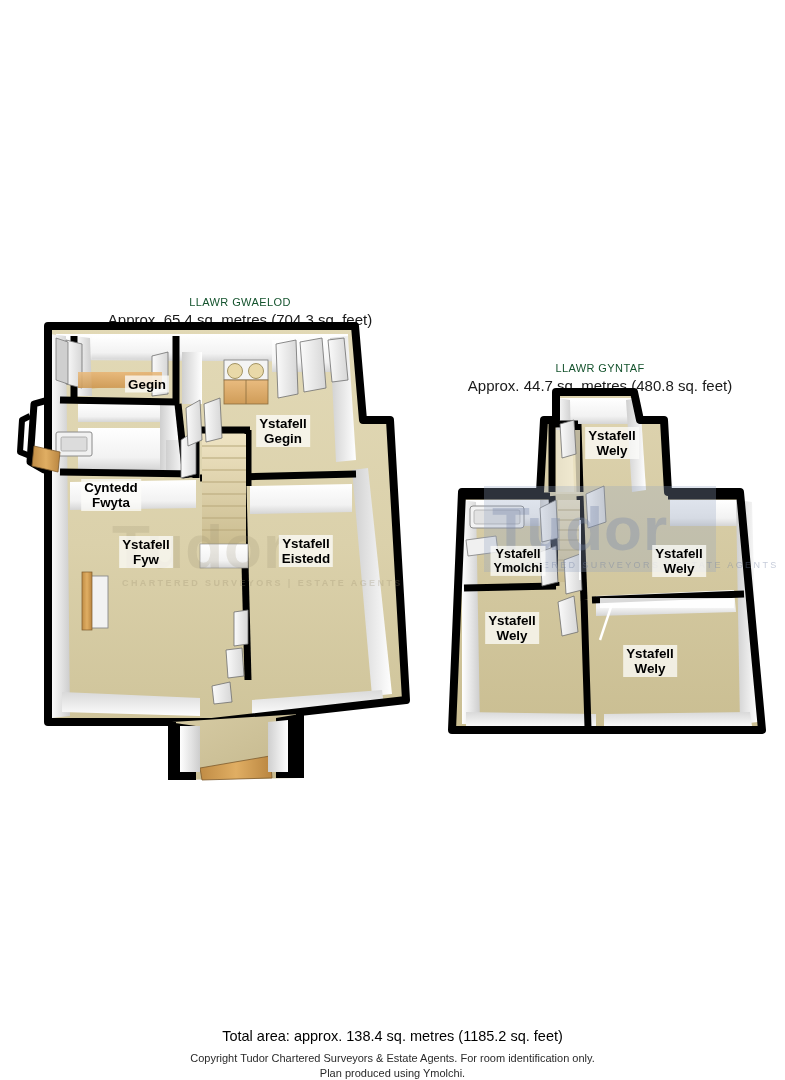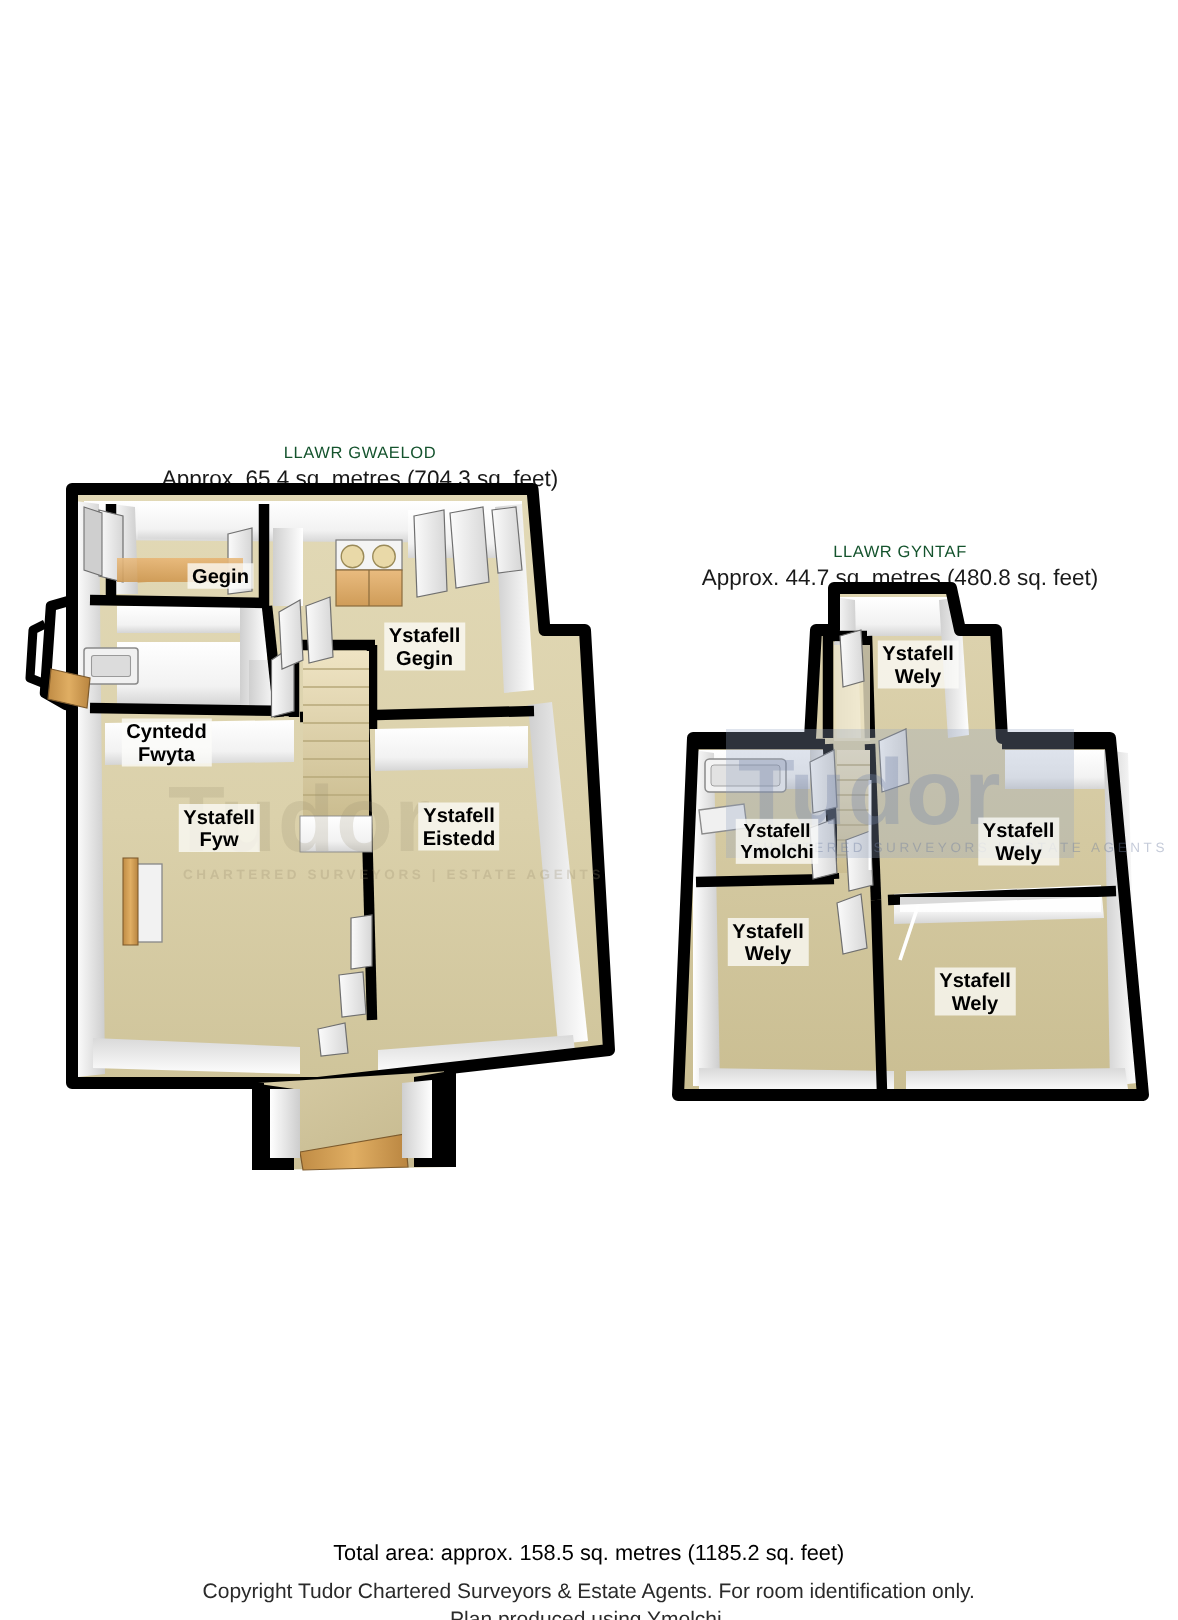--- a/index.html
+++ b/index.html
@@ -51,21 +51,21 @@
     top: 1028px;
     width: 785px;
     text-align: center;
   }
   .total-area {
     font-size: 14.5px;
     color: #000;
     line-height: 1.2;
   }
   .copyright {
-    font-size: 14px;
+    font-size: 11px;
     color: #2a2a2a;
     line-height: 1.35;
     margin-top: 6px;
   }
 
   
   #stage { position: absolute; left: 0; top: 0; }
 
   
   .room-label {
@@ -423,18 +423,18 @@
     <span>Ystafell</span>
     <span>Wely</span>
   </div>
 
   <div class="room-label" style="left:650px; top:661px;">
     <span>Ystafell</span>
     <span>Wely</span>
   </div>
 
   <div id="footer-block">
-    <div class="total-area">Total area: approx. 158.5 sq. metres (1185.2 sq. feet)</div>
+    <div class="total-area">Total area: approx. 138.4 sq. metres (1185.2 sq. feet)</div>
     <div class="copyright">Copyright Tudor Chartered Surveyors &amp; Estate Agents. For room identification only.</div>
     <div class="copyright" style="margin-top:0;">Plan produced using Ymolchi.</div>
   </div>
 
 </div>
 
 </body></html>

